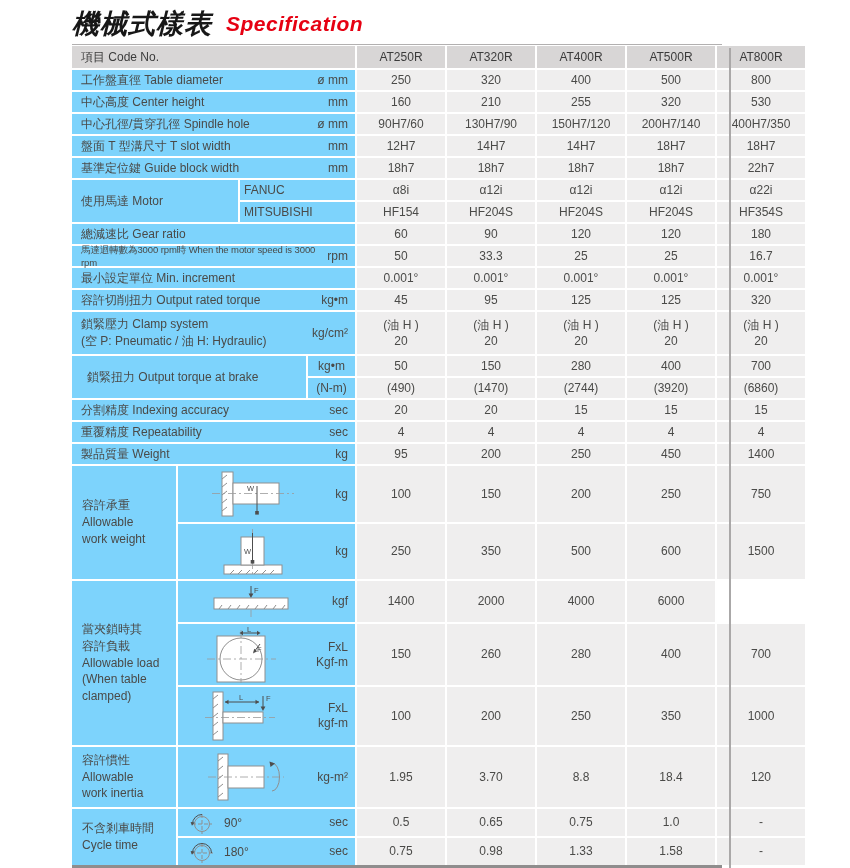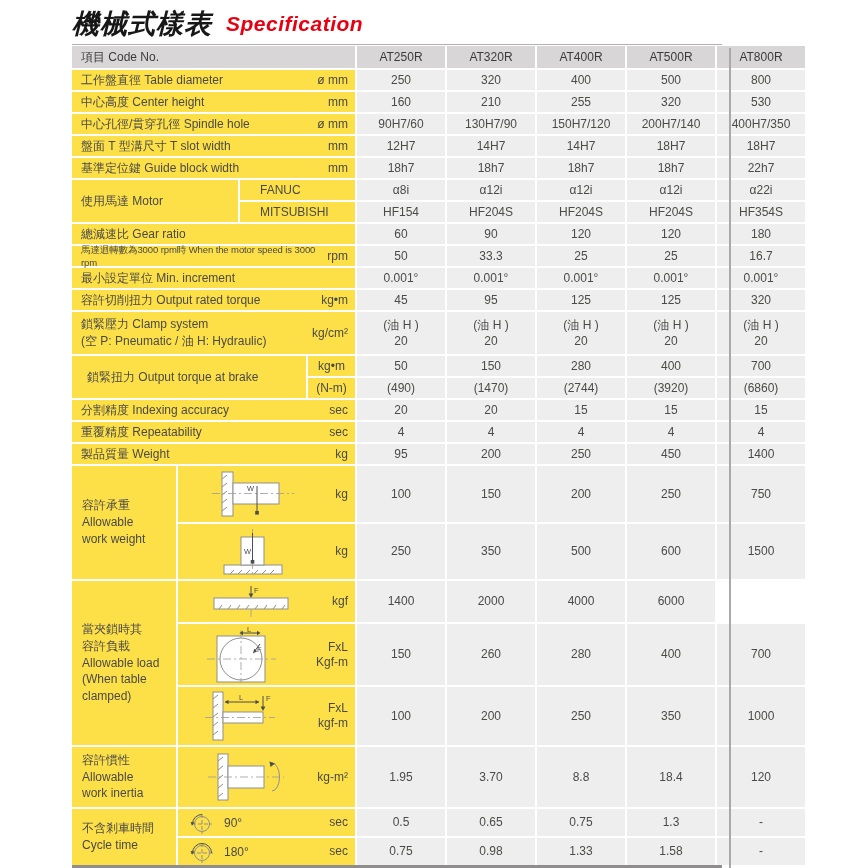--- a/index.html
+++ b/index.html
@@ -17,33 +17,33 @@
     width: 650px; display: flex; flex-direction: column; gap: 2px;
     border-top: 1px solid #b2b0b0; border-bottom: 3px solid #8f8d8d;
     position: relative; background: #ffffff; padding-top: 1px;
   }
   .spec-table::after { content: ""; position: absolute; right: -9px; top: 3px; bottom: -3px; width: 2px; background: #aaa8a8; }
 
   .r { display: flex; gap: 2px; }
   .grp { display: flex; gap: 2px; }
   .gbody { flex: 1; display: flex; flex-direction: column; gap: 2px; }
 
-  .c { background: #fde047; display: flex; align-items: center; font-size: 12px; }
+  .c { background: #7dd3fc; display: flex; align-items: center; font-size: 12px; }
   .header-row .c, .header-row .dcell { background: #d8d6d6; color: #3b3b3b; }
 
   .h22 { height: 22px; } .h20 { height: 20px; } .h42 { height: 42px; }
   .h56 { height: 56px; } .h55 { height: 55px; } .h41 { height: 41px; }
   .h61 { height: 61px; } .h58 { height: 58px; } .h60 { height: 60px; }
   .h27 { height: 27px; }
 
   .lab { flex: 0 0 283px; padding: 0 7px 0 9px; justify-content: space-between; }
   .glab { flex: 0 0 104px; padding: 0 4px 0 10px; }
   .glab166 { flex: 0 0 166px; padding: 0 4px 0 9px; }
   .glab234 { flex: 0 0 234px; padding: 0 4px 0 15px; }
-  .brand { flex: 0 0 115px; padding: 0 4px 0 20px; }
+  .brand { flex: 0 0 115px; padding: 0 4px 0 4px; }
   .unit-s { flex: 0 0 47px; justify-content: center; }
   .diagcell { flex: 0 0 177px; padding: 0 7px 0 10px; }
   .diagcell svg { margin-left: auto; margin-right: auto; display: block; }
 
   .lbl { white-space: pre-line; line-height: 1.4; }
   .lbl.small { font-size: 9.5px; letter-spacing: -0.1px; }
   .unit { white-space: pre-line; text-align: right; line-height: 1.25; margin-left: auto; padding-left: 4px; }
 
   .vals { display: flex; gap: 2px; flex: 1; }
   .dcell {
@@ -514,21 +514,21 @@
               <path class="ar" d="M14 3.5 A 9.5 9.5 0 0 0 4.5 13"></path>
               <path class="af" d="M2.6 11 L6.6 11.6 L4 14.8 Z"></path>
             </svg>
             <span class="angle">90°</span>
             <span class="unit">sec</span>
           </div>
           <div class="vals">
               <div class="dcell">0.5</div>
               <div class="dcell">0.65</div>
               <div class="dcell">0.75</div>
-              <div class="dcell">1.3</div>
+              <div class="dcell">1.0</div>
               <div class="dcell">-</div>
             </div>
         </div>
         <div class="r h27">
           <div class="c diagcell">
             <svg width="27" height="24" viewBox="0 0 27 24" style="margin:0;">
               <circle class="ln" cx="14" cy="13" r="7.5"></circle>
               <path class="ln" d="M3 13 H25 M14 3 V23" stroke-dasharray="4 2"></path>
               <path class="ar" d="M23.5 13 A 9.5 9.5 0 0 0 4.5 13"></path>
               <path class="af" d="M2.6 11 L6.6 11.6 L4 14.8 Z"></path>

